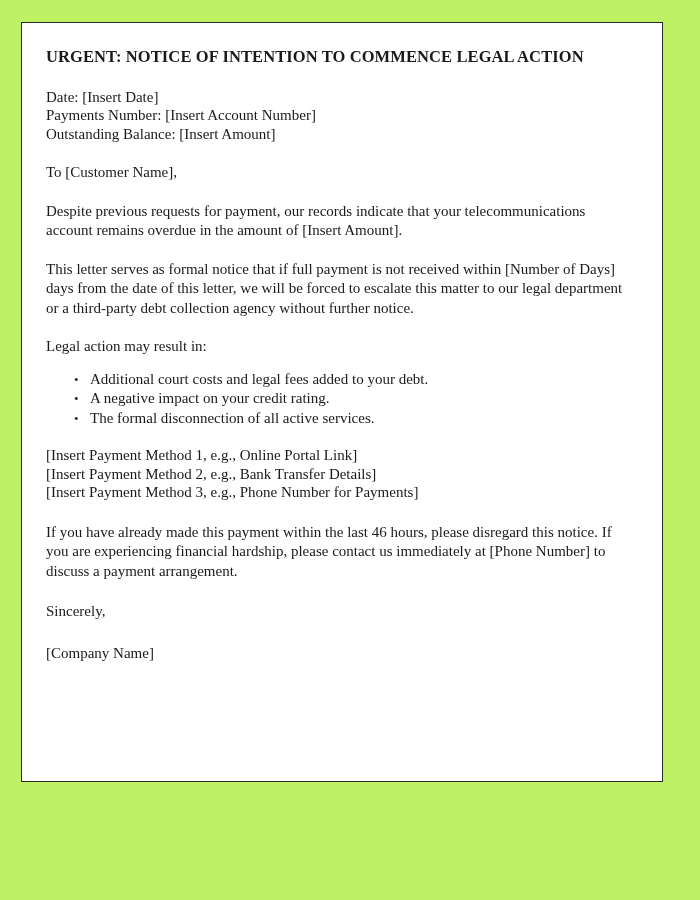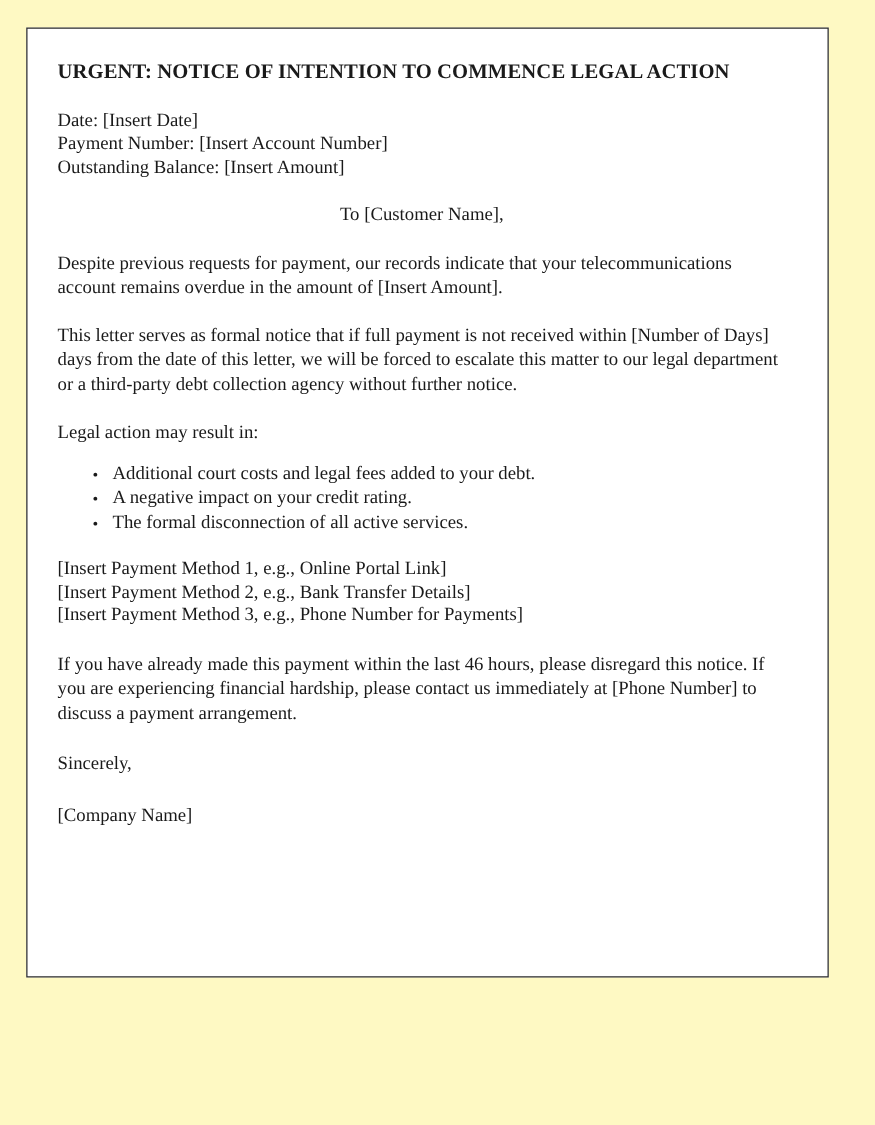--- a/index.html
+++ b/index.html
@@ -11,21 +11,21 @@
     width: 700px;
     height: 900px;
     font-family: "Liberation Serif", "DejaVu Serif", serif;
     color: #1a1a1a;
     -webkit-font-smoothing: antialiased;
   }
   .page {
     position: relative;
     width: 700px;
     height: 900px;
-    background: #fef9c3;
+    background: #bef264;
     box-sizing: border-box;
   }
   .letter-frame {
     position: absolute;
     left: 21px;
     top: 22px;
     width: 642px;
     height: 760px;
     border: 1px solid #2a2a2a;
     box-sizing: border-box;
@@ -47,21 +47,20 @@
   }
   .meta-line {
     font-size: 15px;
     line-height: 18.5px;
     white-space: nowrap;
   }
   .salutation {
     font-size: 15px;
     line-height: 18.5px;
     margin: 0 0 20px 0;
-    text-align: center;
   }
   .para {
     font-size: 15px;
     line-height: 19.5px;
     margin: 0 0 19px 0;
     text-align: left;
   }
   .lead-in {
     font-size: 15px;
     line-height: 19.5px;
@@ -121,21 +120,21 @@
 <body>
 
 <div class="page">
   <div class="letter-frame">
     <div class="letter-body">
 
       <div class="doc-title">URGENT: NOTICE OF INTENTION TO COMMENCE LEGAL ACTION</div>
 
       <div class="meta-block">
         <div class="meta-line">Date: [Insert Date]</div>
-        <div class="meta-line">Payment Number: [Insert Account Number]</div>
+        <div class="meta-line">Payments Number: [Insert Account Number]</div>
         <div class="meta-line">Outstanding Balance: [Insert Amount]</div>
       </div>
 
       <div class="salutation">To [Customer Name],</div>
 
       <p class="para">Despite previous requests for payment, our records indicate that your telecommunications account remains overdue in the amount of [Insert Amount].</p>
 
       <p class="para">This letter serves as formal notice that if full payment is not received within [Number of Days] days from the date of this letter, we will be forced to escalate this matter to our legal department or a third-party debt collection agency without further notice.</p>
 
       <div class="lead-in">Legal action may result in:</div>

